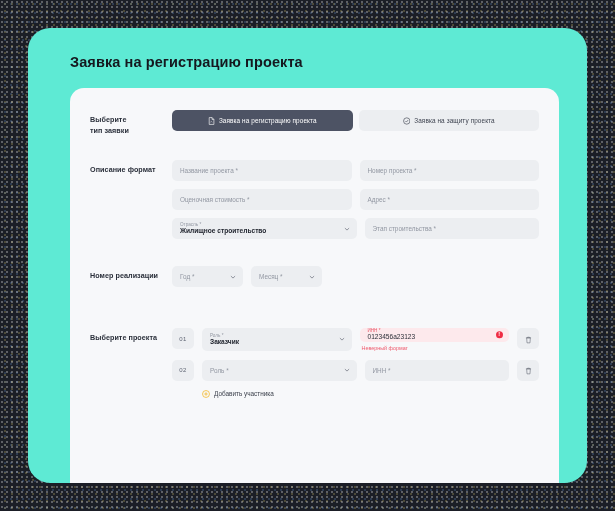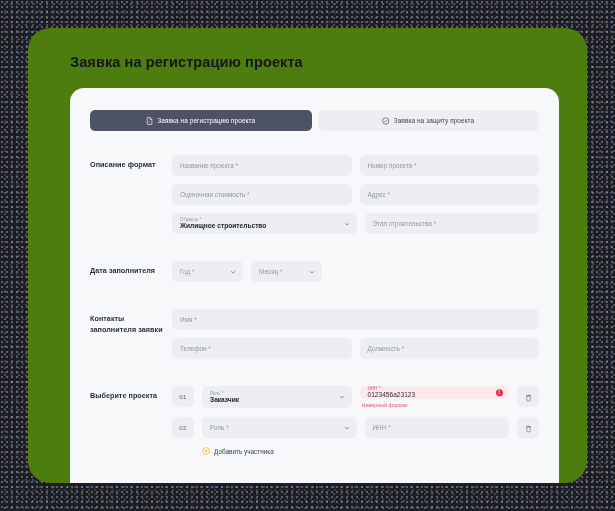--- a/index.html
+++ b/index.html
@@ -17,21 +17,21 @@
     background:
       radial-gradient(circle at 2px 2px, rgba(255,255,255,.30) 0.7px, transparent 1px) 0 0/5px 5px,
       radial-gradient(circle at 3px 1px, rgba(255,230,120,.22) 0.7px, transparent 1px) 2px 3px/7px 7px,
       radial-gradient(circle at 1px 3px, rgba(120,180,255,.20) 0.7px, transparent 1px) 4px 1px/6px 9px,
       #1b1e26;
   }
   .outer-card {
     position: absolute;
     left: 28px; top: 28px;
     width: 559px; height: 455px;
-    background: #4d7c0f;
+    background: #5eead4;
     border-radius: 22px;
     overflow: hidden;
   }
   .page-title {
     position: absolute;
     left: 42px; top: 26px;
     font-size: 14.5px;
     font-weight: bold;
     color: #15181f;
     letter-spacing: .1px;
@@ -152,20 +152,24 @@
 
 <div class="noise-bg"></div>
 
 <div class="outer-card">
 
   <div class="page-title">Заявка на регистрацию проекта</div>
 
   <div class="inner-panel">
 
     <div class="row">
+      <div class="row-label">
+        <span>Выберите</span><br>
+        <span>тип заявки</span>
+      </div>
       <div class="row-fields">
         <div class="tab-group">
           <div class="tab active">
             <span>
               <svg width="7" height="8" viewBox="0 0 12 14" fill="none" aria-hidden="true">
                 <path d="M2 1h5l3.2 3.2V13H2V1z" stroke="#ffffff" stroke-width="1.1" fill="none"></path>
                 <path d="M7 1v3.3h3.2" stroke="#ffffff" stroke-width="1.1" fill="none"></path>
                 <path d="M4.2 9.3l1.4-1.4 1.4 1.4" stroke="#ffffff" stroke-width="1" fill="none"></path>
               </svg>
             </span>
@@ -222,21 +226,21 @@
             <span>Этап строительства *</span>
           </div>
         </div>
 
       </div>
     </div>
 
     <div style="height:14px"></div>
 
     <div class="row">
-      <div class="row-label">Дата заполнителя</div>
+      <div class="row-label">Номер реализации</div>
       <div class="row-fields">
         <div class="field-line">
           <div class="inp select small">
             <span>Год *</span>
             <span class="chev">
               <svg width="6" height="6" viewBox="0 0 10 10" fill="none" aria-hidden="true">
                 <path d="M1.5 3.5L5 6.8l3.5-3.3" stroke="#6b707c" stroke-width="1.2" fill="none"></path>
               </svg>
             </span>
           </div>
@@ -247,41 +251,20 @@
                 <path d="M1.5 3.5L5 6.8l3.5-3.3" stroke="#6b707c" stroke-width="1.2" fill="none"></path>
               </svg>
             </span>
           </div>
         </div>
       </div>
     </div>
 
     <div style="height:14px"></div>
 
-    <div class="row">
-      <div class="row-label">
-        <span>Контакты</span><br>
-        <span>заполнителя заявки</span>
-      </div>
-      <div class="row-fields">
-        <div class="field-line">
-          <div class="inp">
-            <span>Имя *</span>
-          </div>
-        </div>
-        <div class="field-line">
-          <div class="inp">
-            <span>Телефон *</span>
-          </div>
-          <div class="inp">
-            <span>Должность *</span>
-          </div>
-        </div>
-      </div>
-    </div>
 
     <div style="height:14px"></div>
 
     <div class="row">
       <div class="row-label">Выберите проекта</div>
       <div class="row-fields">
 
         <div class="part-row">
           <div class="num-badge">01</div>
           <div class="part-mid">

